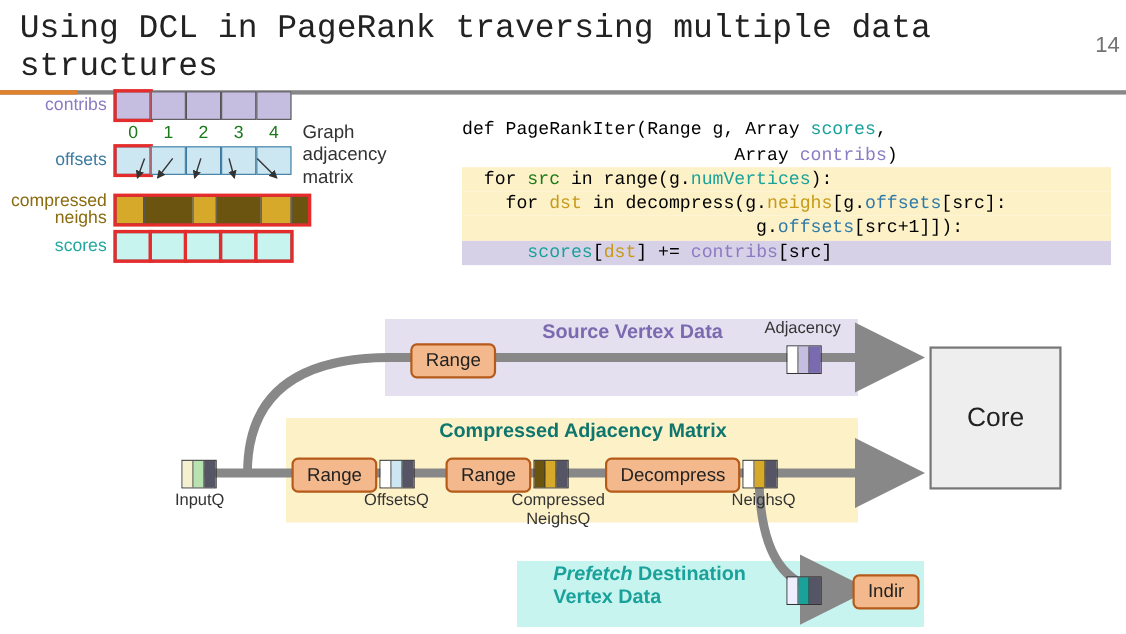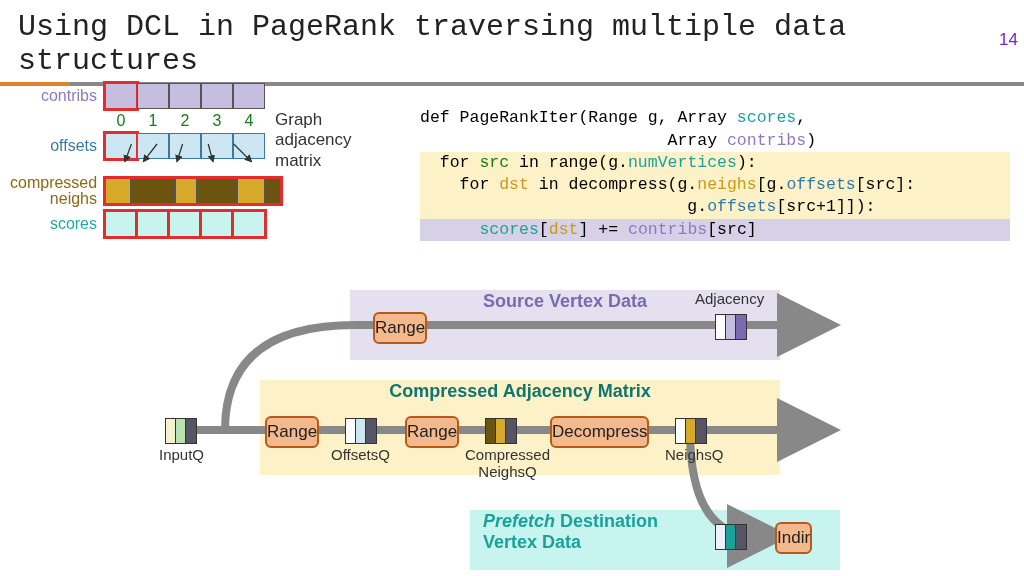--- a/index.html
+++ b/index.html
@@ -13,21 +13,21 @@
     overflow: hidden;
   }
   .title {
     font-size: 30px;
     font-weight: 400;
     padding: 10px 18px 4px;
     color: #222;
     font-family: Liberation Mono, monospace;
   }
   .pagenum {
-    position:absolute; top:30px; right:6px; font-size:17px; color:#6d28d9;
+    position:absolute; top:30px; right:6px; font-size:20px; color:#737373;
     font-family: "Century Gothic",sans-serif;
   }
   .titlebar {
     height:4px; background:#888; margin:0;
   }
   .titlebar .accent {
     width:70px; height:4px; background:#e0812e;
   }
 
   
@@ -76,29 +76,29 @@
   .t-blu  { color:#2f7aa8; }
 
   
   .pipe { position:absolute; left:135px; top:290px; width:880px; height:280px; }
   .band {
     position:absolute; border:1px solid transparent;
   }
   .band-pu { background:#d7d1e8aa; }
   .band-ye { background:#fdf1c8; }
   .band-cy { background:#c8f4f0; }
-  .band-title { font-size:18px; font-weight:600; text-align:center;}
+  .band-title { font-size:18px; font-weight:600; text-align:center;margin-left:20px;}
   .band-title.pu { color:#7a6ab0;}
   .band-title.ye { color:#0f766e;}
   .band-title.cy { color:#1aa29a;}
   .band-title.cy em { font-style:italic;}
 
   .box {
     position:absolute; border:2px solid; border-radius:6px;
-    padding:4px 0; font-size:17px; font-family:"Segoe UI",sans-serif;
+    padding:4px 12px; font-size:17px; font-family:"Segoe UI",sans-serif;
     text-align:center;
   }
   .box-or { background:#f3b88b; border-color:#b55a19; color:#222;}
   .box-core {
     position:absolute; border:2px solid #777; background:#eee; color:#222;
     font-family:"Century Gothic",sans-serif; font-size:24px;
     display:flex; align-items:center; justify-content:center;
   }
 
   .queue {
@@ -274,14 +274,15 @@
   </div>
   <div class="qlabel" style="left:560px; top:0px;">Adjacency</div>
 
   <div class="queue" style="left:580px; top:234px;">
     <div class="q c0"></div>
       <div class="q cy"></div>
       <div class="q dk"></div>
   </div>
   <div class="box box-or" style="left:640px; top:232px;">Indir</div>
 
+  <div class="box-core" style="left:710px; top:25px; width:120px; height:130px;">Core</div>
 
 </div>
 
 </body></html>

